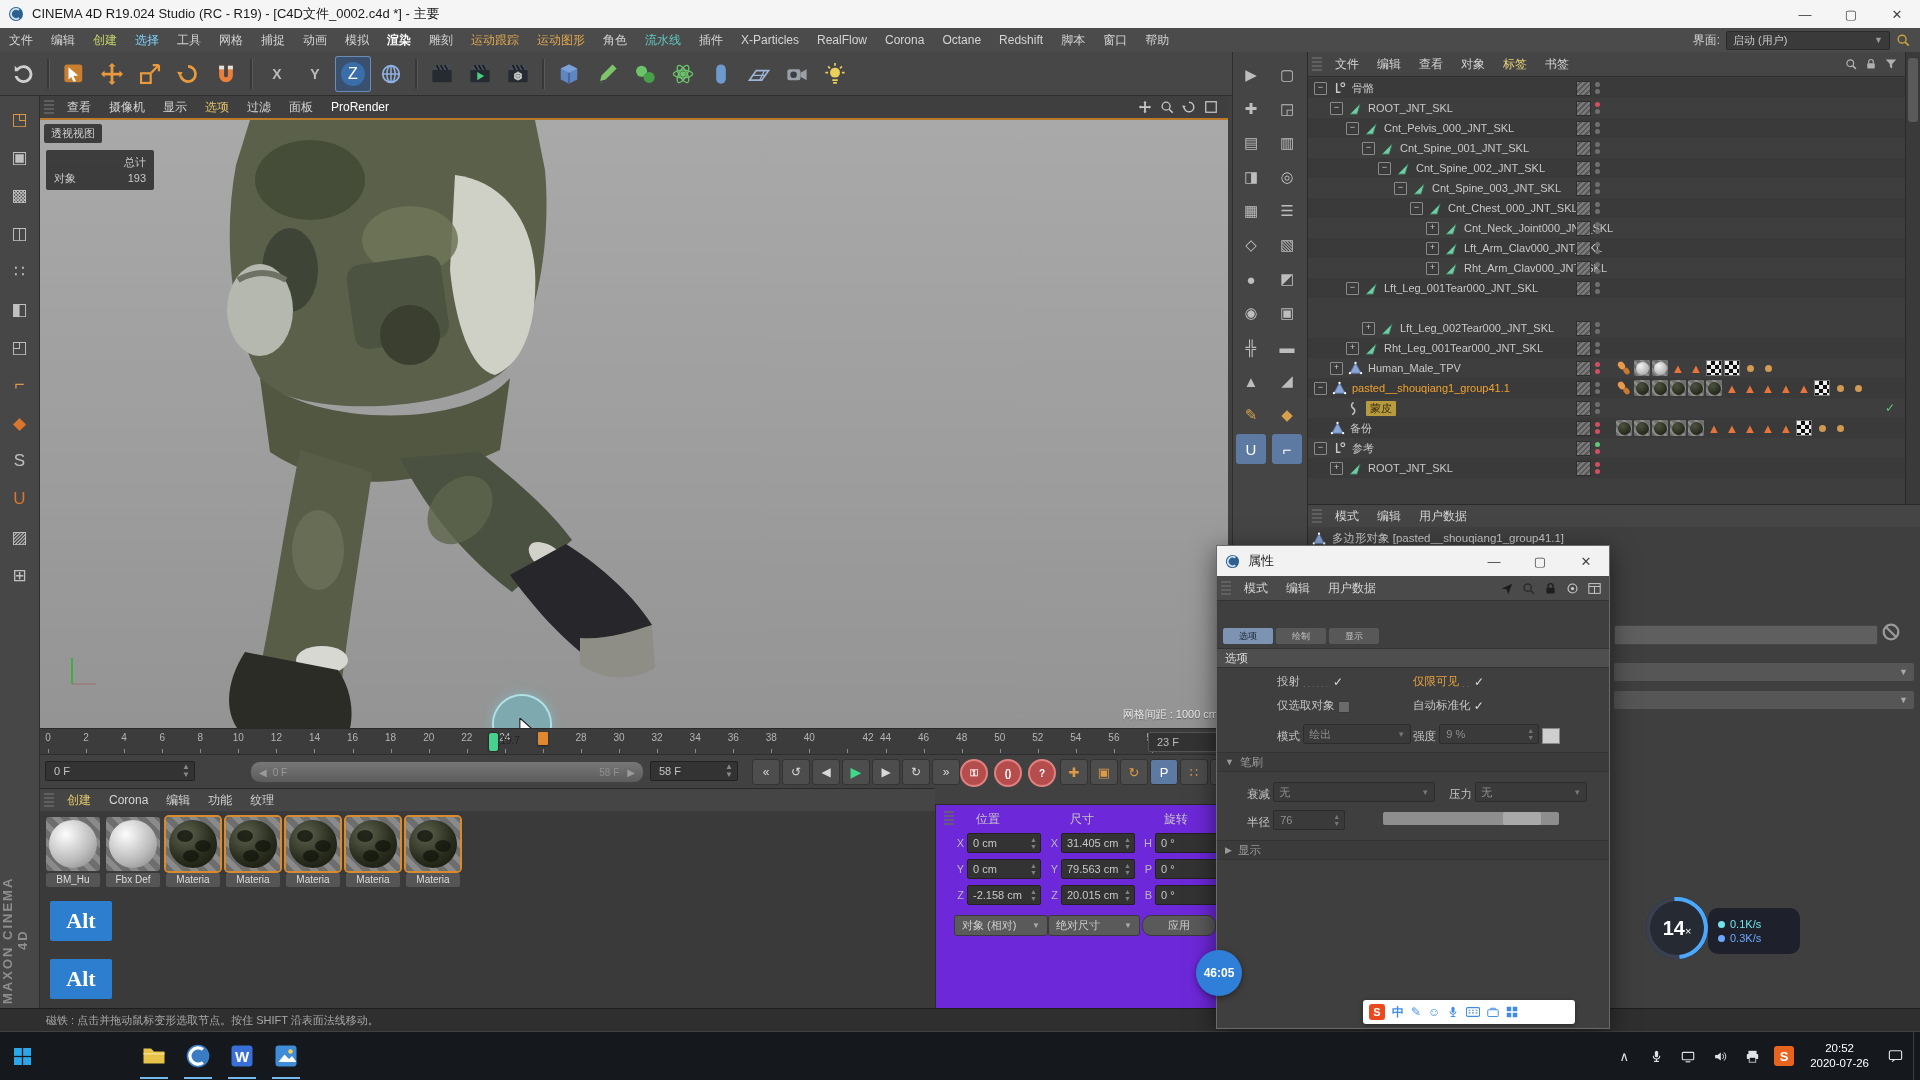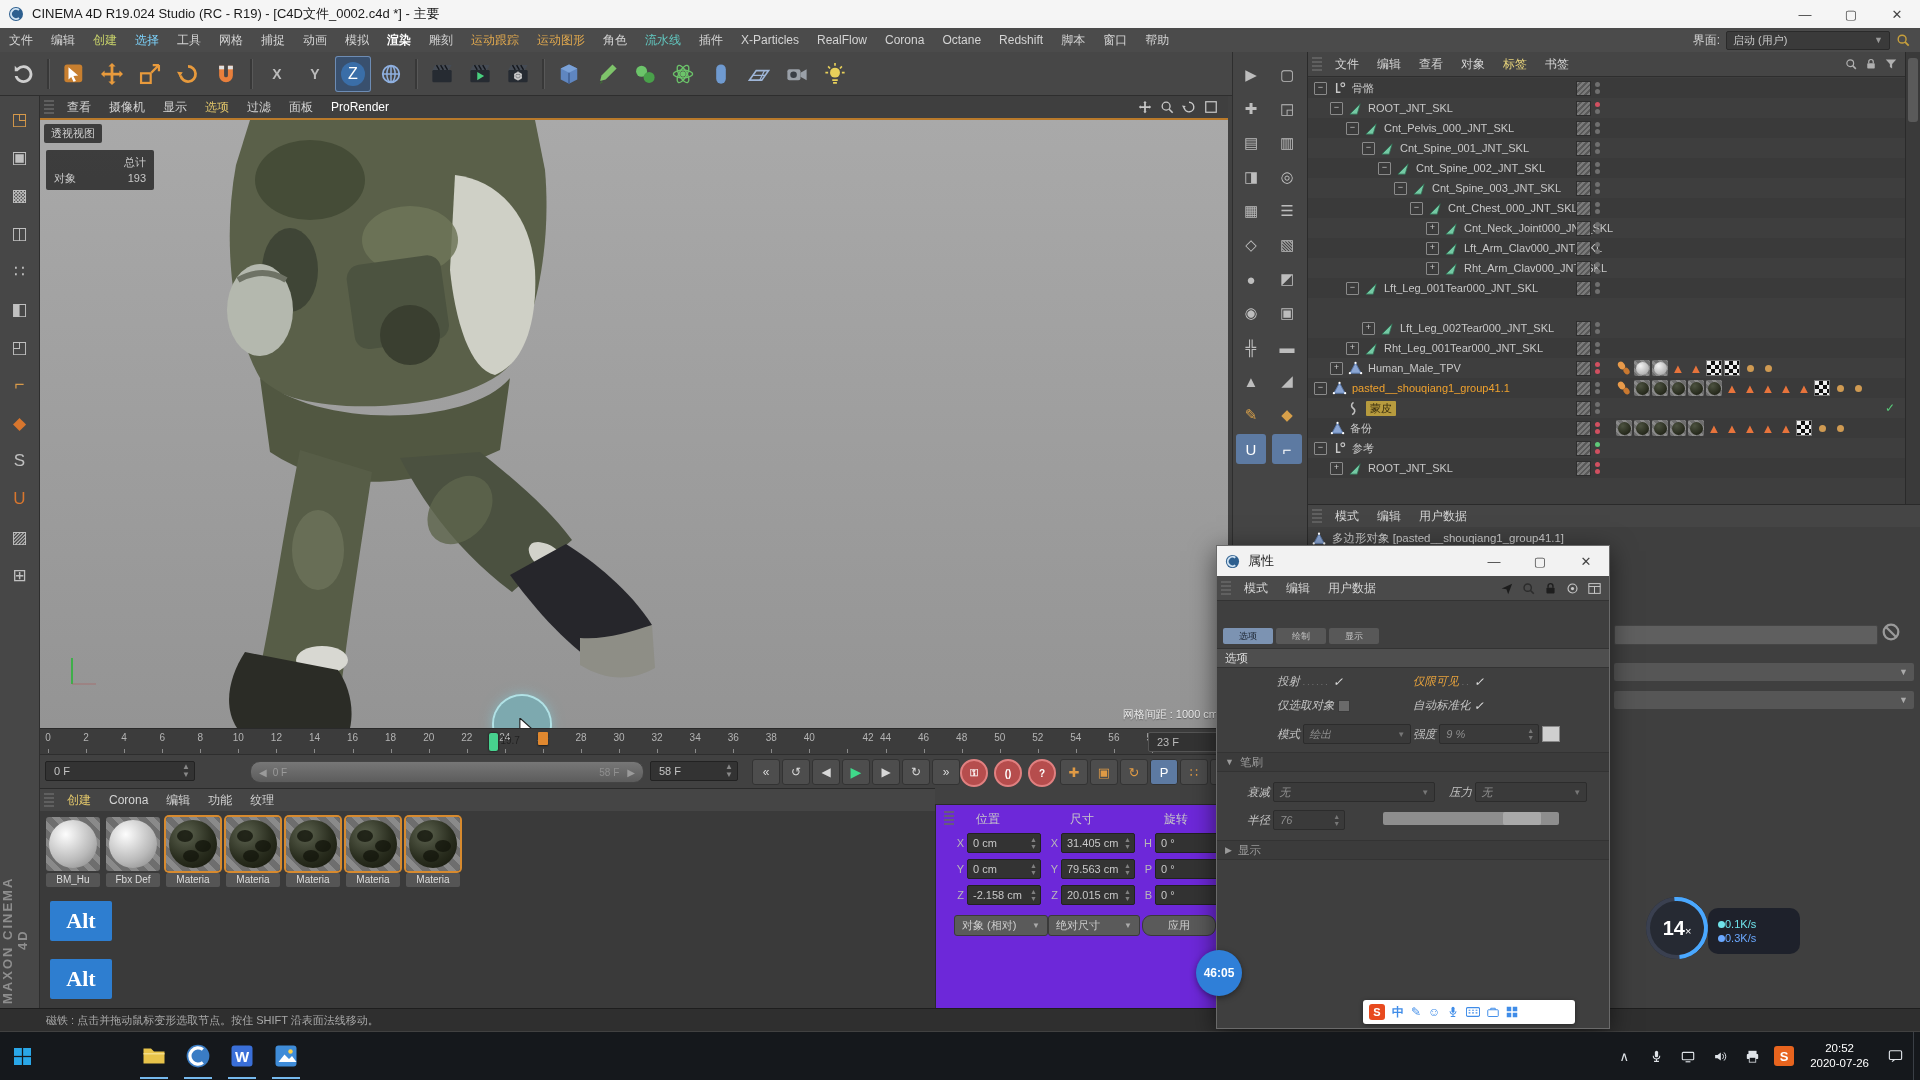--- a/index.html
+++ b/index.html
@@ -174,21 +174,21 @@
   #pw-menu{position:absolute;left:0;top:30px;width:100%;height:24px;background:#4a4a4a;display:flex;align-items:center;border-bottom:1px solid #333;}
   #pw-tool{position:absolute;left:0;top:54px;width:100%;height:26px;display:flex;align-items:center;gap:8px;padding-left:8px;box-sizing:border-box;
            color:#cfcfcf;font-size:12px;background:#424242;}
   #pw-tabs{position:absolute;left:6px;top:82px;display:flex;gap:3px;}
   .pwtab{width:50px;height:16px;border-radius:2px;background:#585858;color:#c0c0c0;font-size:9px;
          display:flex;align-items:center;justify-content:center;}
   .pwtab.on{background:#7c93b2;color:#1e2734;}
   .pw-section{position:absolute;left:0;width:100%;height:20px;background:#4e4e4e;border-top:1px solid #333;border-bottom:1px solid #333;
               color:#ddd;font-size:11.5px;display:flex;align-items:center;padding-left:8px;box-sizing:border-box;}
   .pw-section.dim{color:#9a9a9a;background:#3b3b3b;}
-  .pwrow{position:absolute;display:flex;align-items:center;font-size:11.5px;color:#c4c4c4;font-style:italic;}
+  .pwrow{position:absolute;display:flex;align-items:flex-end;font-size:11.5px;color:#c4c4c4;}
   .pwrow .dots{color:#777;font-size:9px;letter-spacing:2px;margin:0 3px;}
   .chk{color:#d8d8d8;font-size:12px;}
   .unchk{width:10px;height:10px;background:#6a6a6a;border:1px solid #3a3a3a;display:inline-block;}
   .pwdd{height:18px;background:#3a3a3a;border:1px solid #2c2c2c;border-radius:2px;color:#8f8f8f;font-size:11px;
         display:flex;align-items:center;padding:0 5px;}
   .pwdd .car{margin-left:auto;color:#777;font-size:8px;padding-left:10px;}
   .pwinp{height:18px;background:#3a3a3a;border:1px solid #2c2c2c;border-radius:2px;color:#8f8f8f;font-size:11px;
          display:flex;align-items:center;padding:0 4px 0 6px;}
   .pwinp .stp{margin-left:auto;color:#777;font-size:7px;line-height:7px;}
   .orangetxt{color:#e8a33c;}
@@ -204,21 +204,21 @@
                 font-size:12px;font-weight:bold;display:flex;align-items:center;justify-content:center;z-index:60;
                 box-shadow:0 2px 6px rgba(0,0,0,.4);}
   #speed-circle{left:1646px;top:897px;width:62px;height:62px;border-radius:50%;background:#262a33;color:#fff;z-index:60;
                 display:flex;align-items:center;justify-content:center;font-size:20px;font-weight:bold;
                 box-shadow:inset 0 0 0 4px #3a4050;}
   #speed-circle .arc{position:absolute;inset:0;border-radius:50%;border:4px solid transparent;border-top-color:#4aa8ff;
                      border-right-color:#4aa8ff;transform:rotate(40deg);box-sizing:border-box;}
   #speed-circle small{font-size:11px;font-weight:normal;}
   #rates{left:1708px;top:908px;width:92px;height:46px;background:rgba(28,32,42,.95);border-radius:10px;z-index:59;
          display:flex;flex-direction:column;justify-content:center;padding-left:10px;box-sizing:border-box;gap:2px;}
-  #rates .r{display:flex;align-items:center;font-size:11px;}
+  #rates .r{display:flex;align-items:center;gap:5px;font-size:11px;}
   #rates .d{width:7px;height:7px;border-radius:50%;}
   #sogou{left:1363px;top:1000px;width:212px;height:24px;background:#fff;border-radius:3px;z-index:60;
          display:flex;align-items:center;gap:7px;padding:0 6px;box-sizing:border-box;box-shadow:0 1px 4px rgba(0,0,0,.4);}
   #sogou .slogo{width:16px;height:16px;border-radius:3px;background:#e84a1e;color:#fff;font-size:11px;font-weight:bold;
                 display:flex;align-items:center;justify-content:center;}
   #sogou .si{color:#3f8ce8;font-size:12px;display:flex;align-items:center;}
 
   
   #taskbar{left:0;top:1032px;width:1920px;height:48px;background:#15181c;z-index:80;display:flex;align-items:center;}
   #tb-search{width:340px;height:32px;background:#f3f3f3;border:1px solid #777;display:flex;align-items:center;gap:8px;

